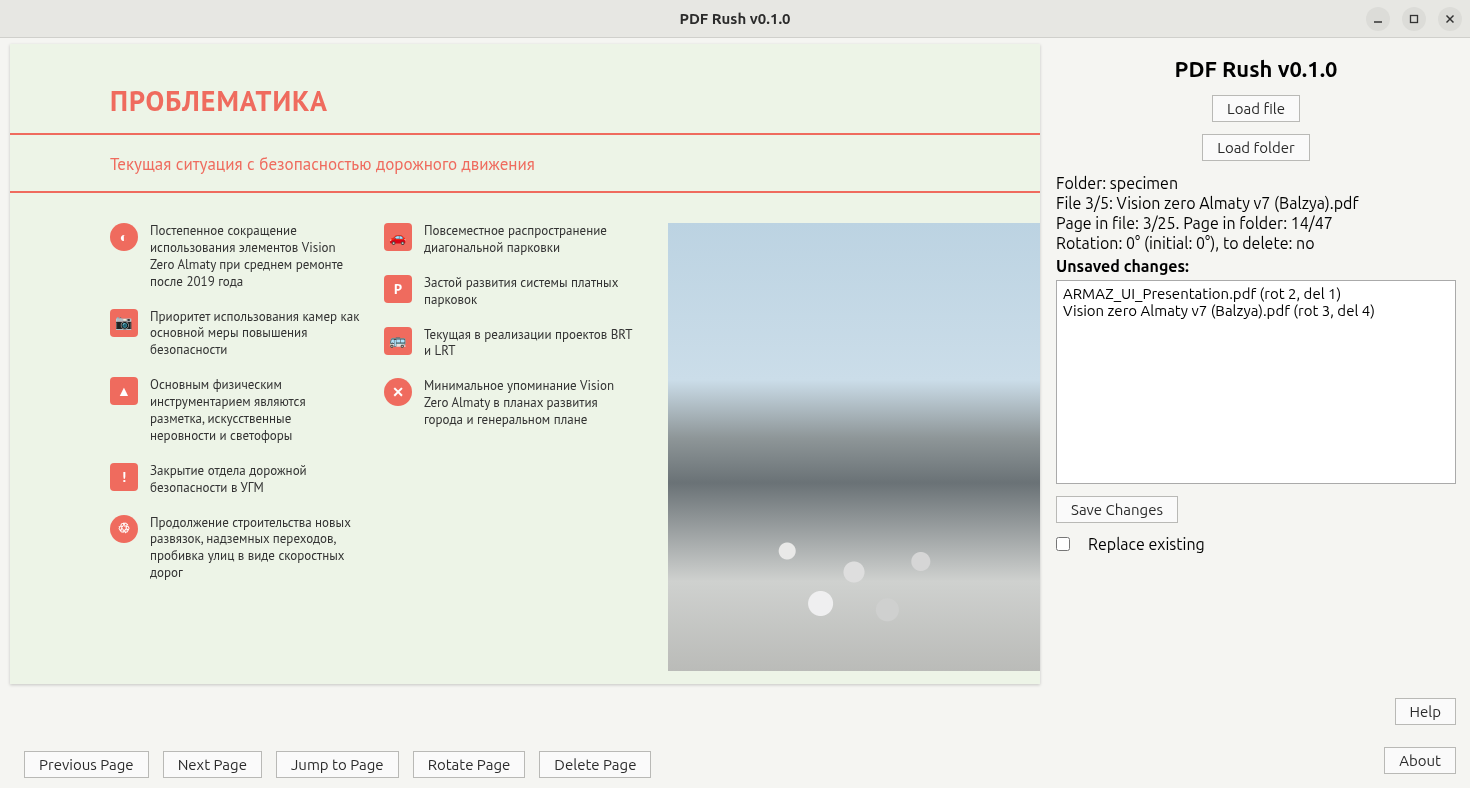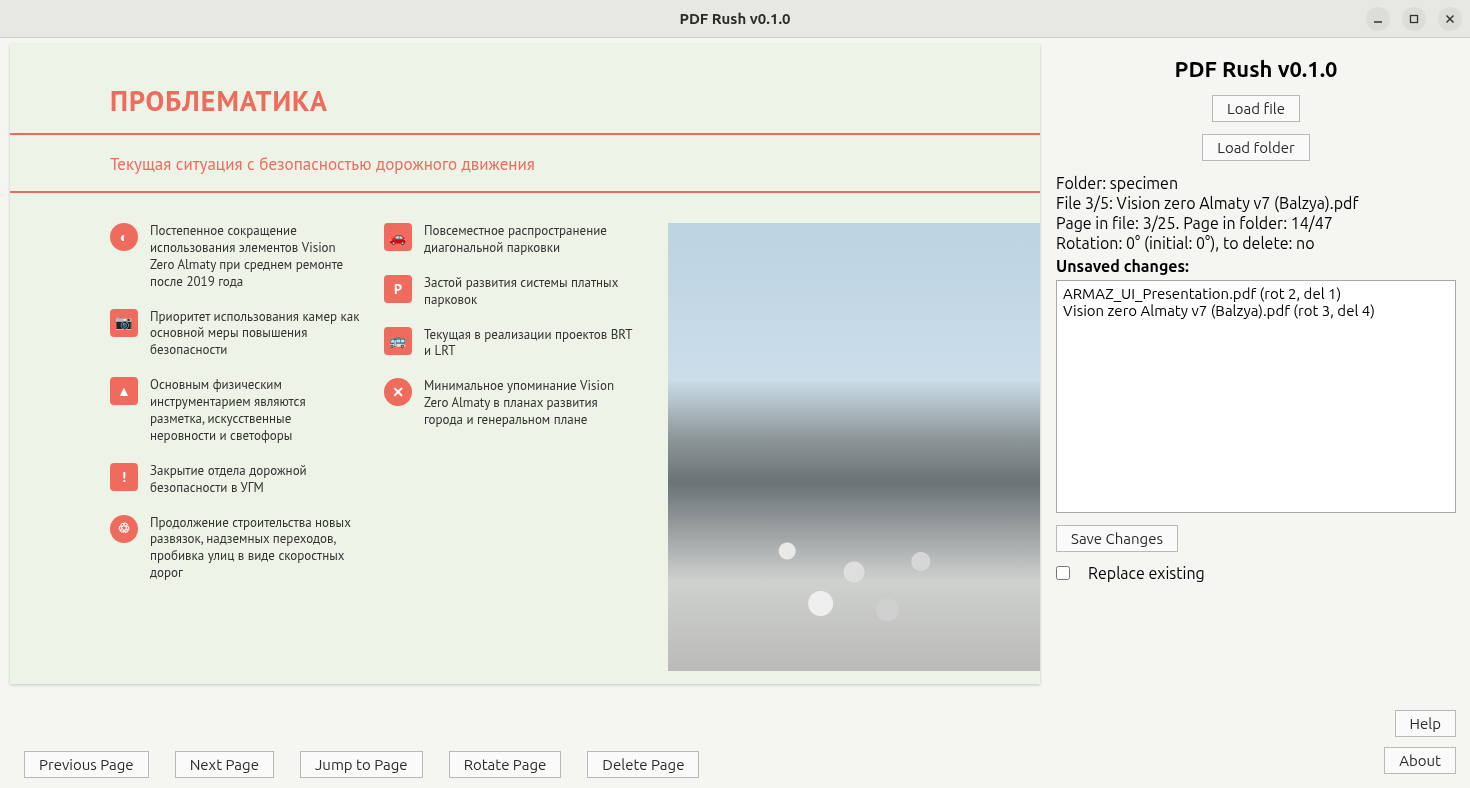--- a/index.html
+++ b/index.html
@@ -132,21 +132,21 @@
     top:45%; left:5%; right:5%; bottom:8%;
     background:
       radial-gradient(circle at 30% 60%, #e9e9e8 8px, transparent 9px),
       radial-gradient(circle at 50% 70%, #dedede 10px, transparent 11px),
       radial-gradient(circle at 70% 65%, #d6d6d6 9px, transparent 10px),
       radial-gradient(circle at 40% 85%, #efeff0 12px, transparent 13px),
       radial-gradient(circle at 60% 88%, #cfd0cf 11px, transparent 12px);
   }
   .toolbar {
     display: flex;
-    gap: 26px;
+    gap: 14px;
     padding: 14px 14px 8px 14px;
     margin-top: auto;
   }
   .btn {
     background: #fafafa;
     border: 1px solid #b9b9b6;
     padding: 4px 14px;
     font-size: 15px;
     cursor: pointer;
     color: #2b2b2b;
@@ -169,39 +169,39 @@
     display: flex;
     justify-content: center;
     margin-bottom: 12px;
   }
   .info-line { margin: 1px 0; }
   .bold { font-weight: bold; margin-top: 4px; }
   .changes-box {
     margin-top: 4px;
     background: #fff;
     border: 1px solid #aaa;
-    height: 233px;
+    height: 204px;
     padding: 4px 6px;
     font-size: 15px;
     overflow: auto;
   }
   .check-row {
     display: flex;
     align-items: center;
     gap: 18px;
     margin-top: 12px;
     font-size: 16px;
   }
   .check-row input { width: 14px; height: 14px; }
   .side-bottom {
     margin-top: auto;
     display: flex;
     flex-direction: column;
     align-items: flex-end;
-    gap: 10px;
+    gap: 22px;
     padding-bottom: 4px;
   }
   .save-row { margin-top: 12px; }
 </style>
 </head>
 <body>
 
 <div class="titlebar">
   <div class="titlebar-title">PDF Rush v0.1.0</div>
   <div class="window-controls">

